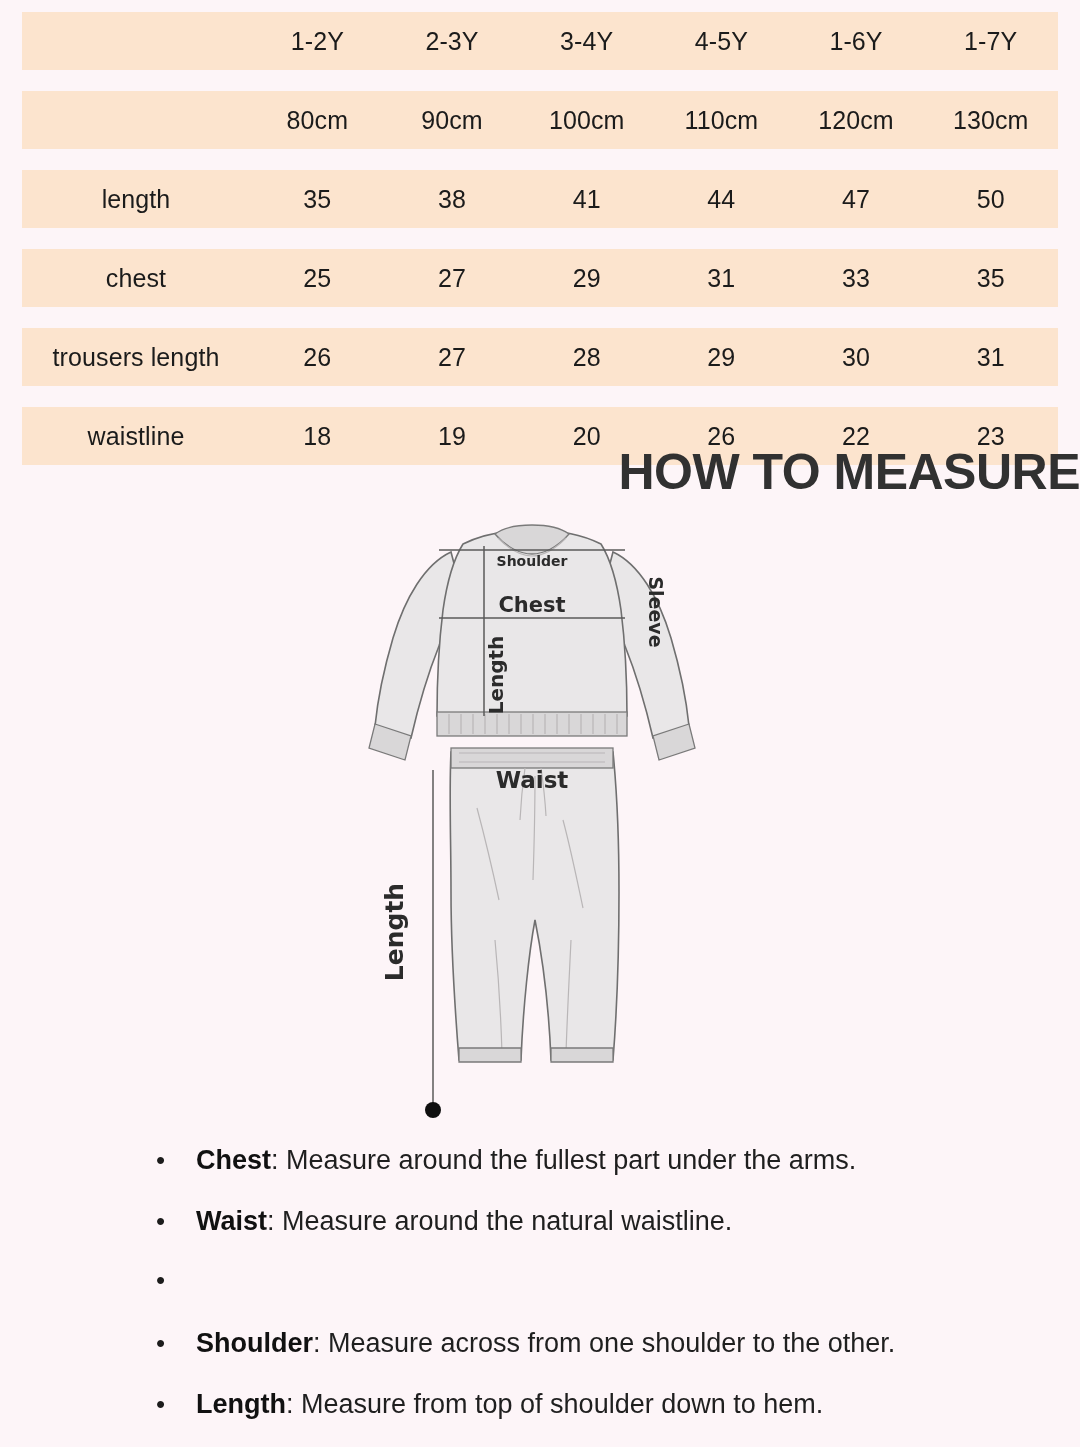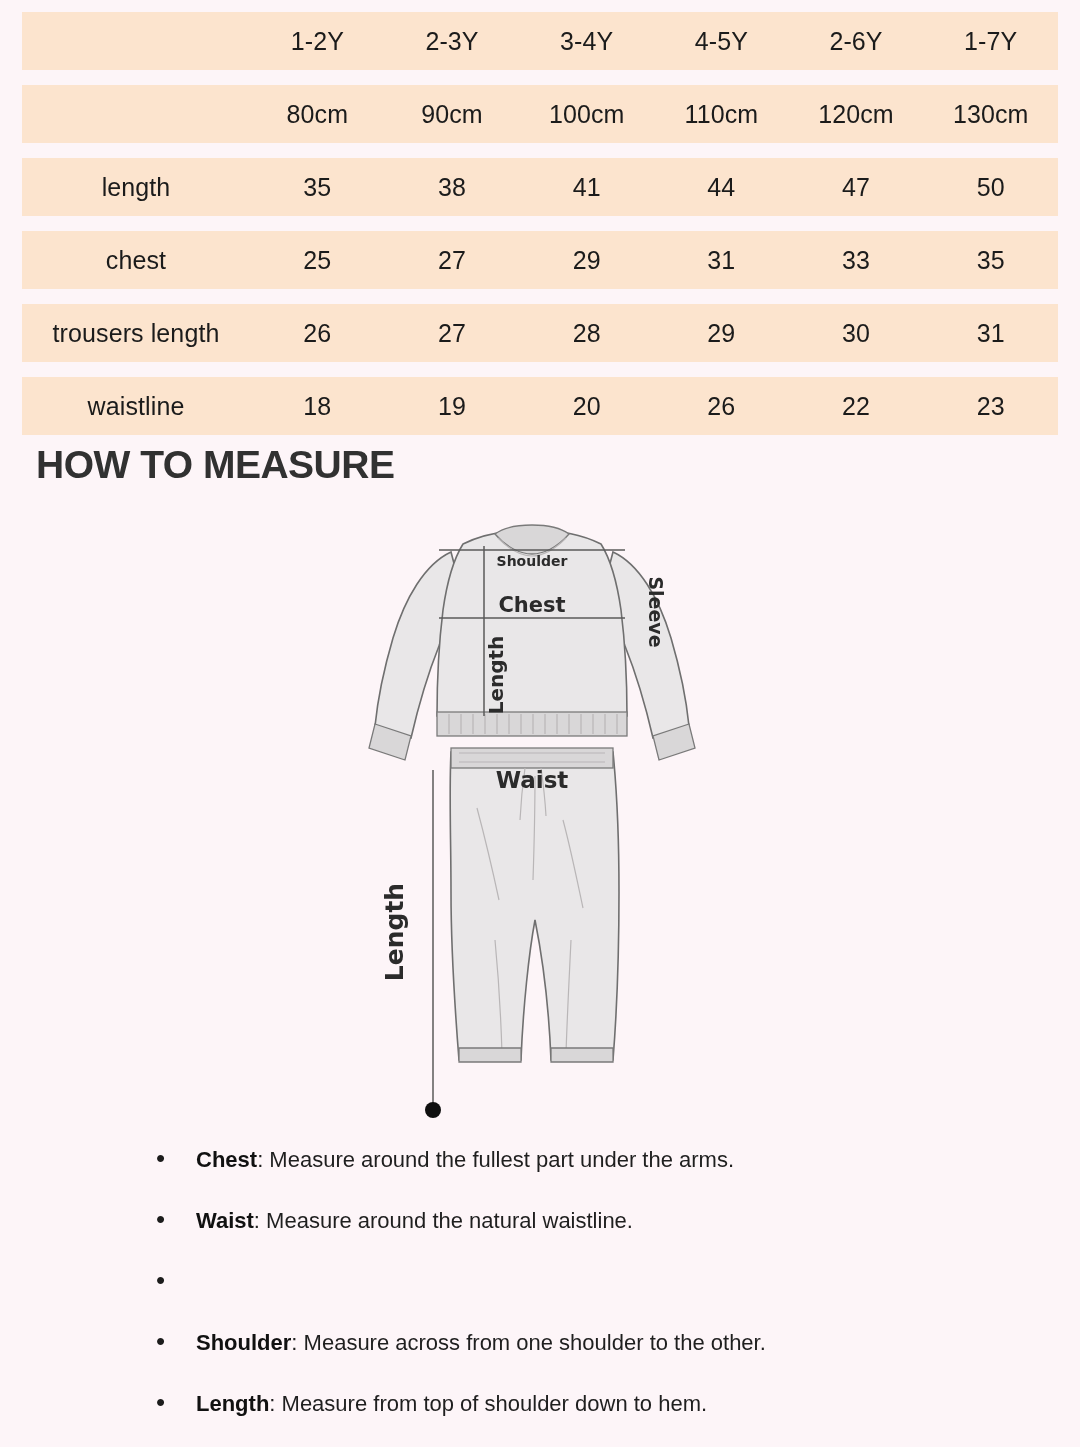--- a/index.html
+++ b/index.html
@@ -16,21 +16,21 @@
   .size-table {
     position: absolute;
     left: 22px; top: 12px;
     width: 1036px;
   }
   .trow {
     display: flex;
     align-items: center;
     background: #fce4ce;
     height: 58px;
-    margin-bottom: 15px;
+    margin-bottom: 21px;
   }
   .tcell-label {
     width: 228px;
     flex: 0 0 228px;
     text-align: center;
     font-size: 25px;
     color: #1b1b1b;
     letter-spacing: .1px;
   }
   .tcell {
@@ -39,22 +39,22 @@
     font-size: 25px;
     color: #1b1b1b;
     letter-spacing: .1px;
   }
 
   
   .htm-title {
     position: absolute;
     left: 0; top: 443px;
     width: 1080px;
-    text-align: left;
-    font-size: 39px;
+    text-align: right;
+    font-size: 50px;
     font-weight: bold;
     color: #313131;
     letter-spacing: -0.5px;
     padding-left: 36px;
   }
 
   
   .illus {
     position: absolute;
     left: 355px; top: 520px;
@@ -76,40 +76,40 @@
   .note-bullet {
     width: 46px;
     flex: 0 0 46px;
     font-size: 26px;
     color: #1c1c1c;
     line-height: 1;
     text-align: left;
     padding-left: 6px;
   }
   .note-text {
-    font-size: 22px;
+    font-size: 27px;
     color: #1f1f1f;
     white-space: pre;
   }
   .note-term { font-weight: bold; color: #111; }
 </style>
 </head>
 <body>
 
 <div class="page">
 
   <div class="size-table">
 
     <div class="trow">
       <div class="tcell-label"></div>
       <div class="tcell">1-2Y</div>
       <div class="tcell">2-3Y</div>
       <div class="tcell">3-4Y</div>
       <div class="tcell">4-5Y</div>
-      <div class="tcell">2-6Y</div>
+      <div class="tcell">1-6Y</div>
       <div class="tcell">1-7Y</div>
     </div>
 
     <div class="trow">
       <div class="tcell-label"></div>
       <div class="tcell">80cm</div>
       <div class="tcell">90cm</div>
       <div class="tcell">100cm</div>
       <div class="tcell">110cm</div>
       <div class="tcell">120cm</div>

